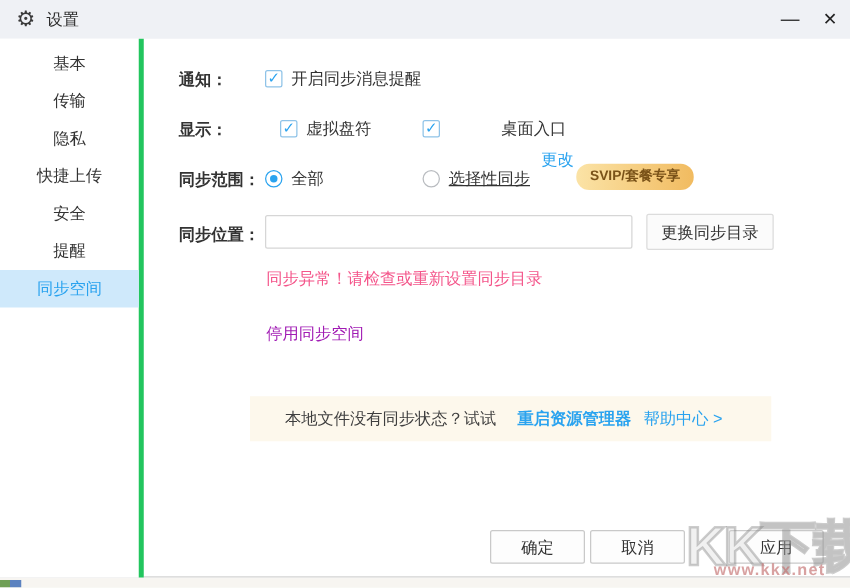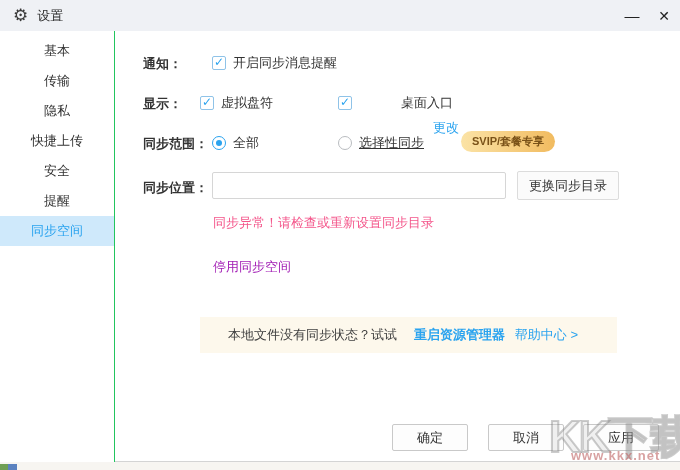--- a/index.html
+++ b/index.html
@@ -16,21 +16,21 @@
     background:#eff1f5; display:flex; align-items:center; }
   .gear { margin-left:13px; font-size:17px; color:#3a3a3a; line-height:1; }
   .title { margin-left:9px; font-size:13px; color:#2b2b2b; }
   .winbtns { margin-left:auto; display:flex; }
   .winbtn { width:32px; height:30px; display:flex; align-items:center; justify-content:center;
     font-size:14px; color:#222; cursor:pointer; }
   .winbtn.min { font-size:15px; }
 
   
   .sidebar { position:absolute; left:0; top:31px; width:115px; height:431px;
-    background:#fff; border-right:1px solid #22c55e; padding-top:5px; }
+    background:#fff; border-right:4px solid #22c55e; padding-top:5px; }
   .side-item { height:30px; display:flex; align-items:center; justify-content:center;
     font-size:13px; color:#333; cursor:pointer; }
   .side-item.selected { background:#cfe9fb; color:#2aa3ef; }
 
   
   .content { position:absolute; left:116px; top:31px; width:564px; height:431px; }
   .rowlabel { position:absolute; left:27px; font-size:13px; color:#333; font-weight:700; }
   .opt { position:absolute; display:flex; align-items:center; font-size:13px; color:#333; }
   .opt .txt { margin-left:7px; cursor:pointer; }
 
@@ -63,21 +63,21 @@
 
   .notice { position:absolute; left:84px; top:286px; width:417px; height:36px;
     background:#fdf8ec; display:flex; align-items:center; font-size:13px; color:#3f3f3f; }
   .notice .lead { margin-left:28px; }
   .notice .restart { margin-left:17px;font-weight:bold; }
   .notice .help { margin-left:auto; margin-right:39px; }
 
   .footer-btn { position:absolute; top:393px; width:76px; height:27px;
     background:#fdfdfd; border:1px solid #c9c9c9; border-radius:2px;
     font-size:13px; color:#333; cursor:pointer; }
-  .btn-ok { left:276px; } .btn-cancel { left:372px; } .btn-apply { left:467px; }
+  .btn-ok { left:276px; } .btn-cancel { left:356px; } .btn-apply { left:467px; }
 
   
   .wm-brand { position:absolute; left:549px; top:408px; font-size:44px; font-weight:700;
     letter-spacing:-2px; color:rgba(210,210,210,0.30); -webkit-text-stroke:2px rgba(120,120,120,0.38);
     pointer-events:none; z-index:5; white-space:nowrap; }
   .wm-site { position:absolute; left:571px; top:448px; font-size:13px; font-weight:700;
     letter-spacing:1px; color:rgba(195,110,110,0.65); pointer-events:none; z-index:5; }
 
   
   .below { position:absolute; left:0; top:463px; width:680px; height:7px; background:#f7f5f1; }
@@ -112,21 +112,21 @@
 
     <div class="content">
 
       <div class="rowlabel" style="top:24px;">通知：</div>
       <div class="opt" style="left:96px; top:23px;">
         <span class="checkbox checked"></span>
         <span class="txt">开启同步消息提醒</span>
       </div>
 
       <div class="rowlabel" style="top:64px;">显示：</div>
-      <div class="opt" style="left:84px; top:63px;text-align:right;">
+      <div class="opt" style="left:108px; top:63px;text-align:right;">
         <span class="checkbox checked"></span>
         <span class="txt">虚拟盘符</span>
       </div>
       <div class="opt" style="left:222px; top:63px;gap:42px;">
         <span class="checkbox checked"></span>
         <span class="txt">桌面入口</span>
       </div>
 
       <div class="rowlabel" style="top:104px;">同步范围：</div>
       <div class="opt" style="left:96px; top:103px;">

